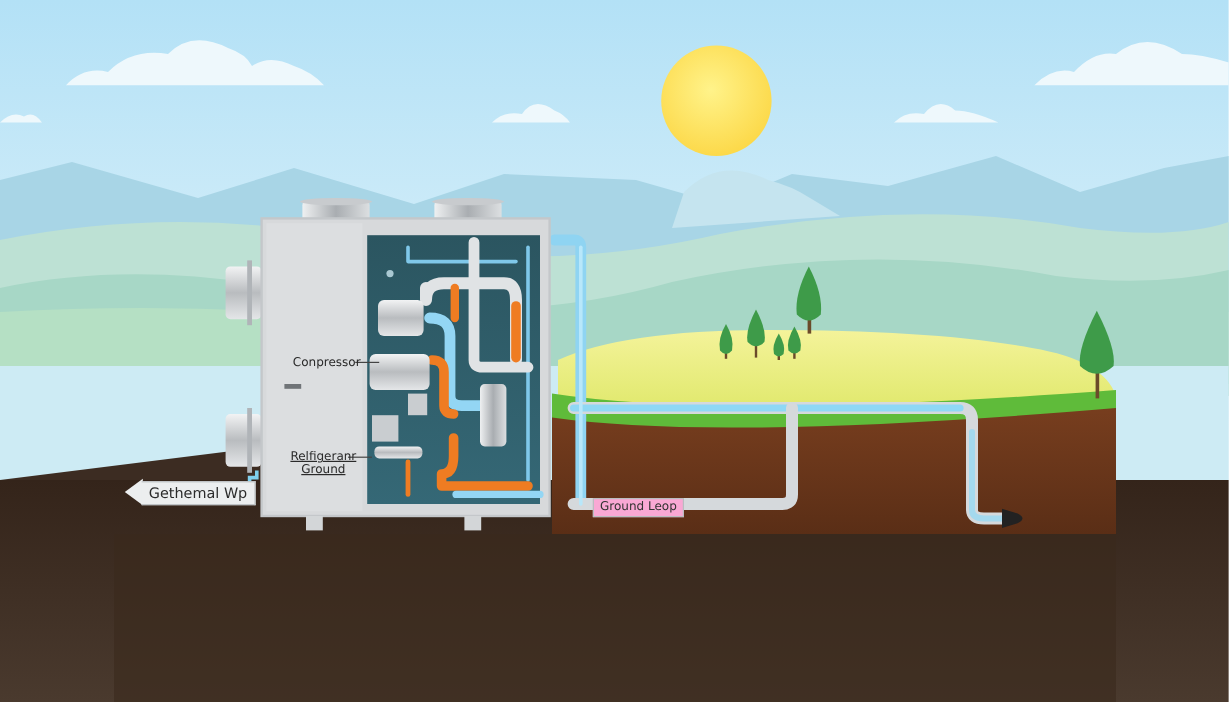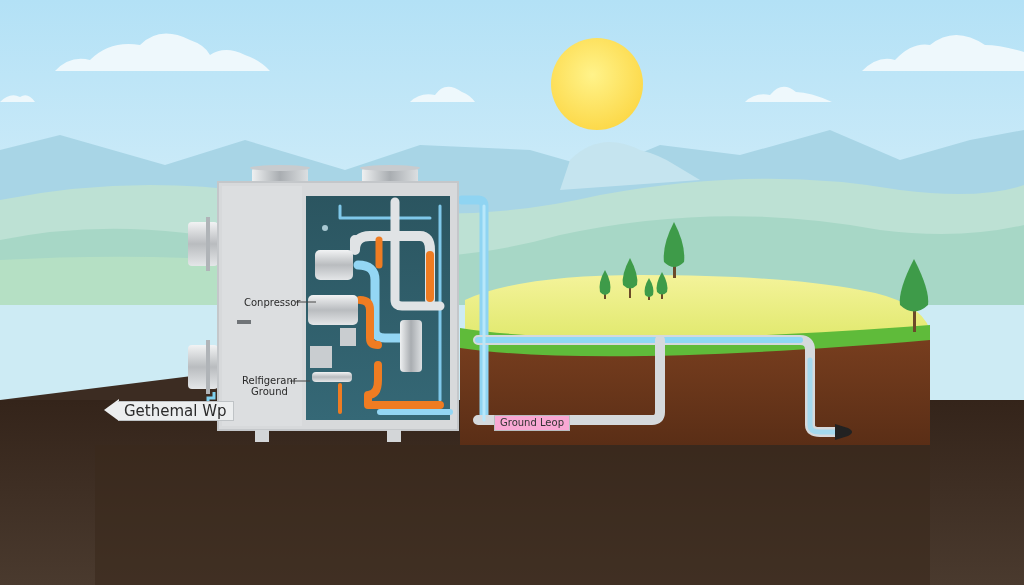--- a/index.html
+++ b/index.html
@@ -1,22 +1,22 @@
 <!DOCTYPE html>
 <html><head>
 <meta charset="utf-8">
 <style>
   html,body{margin:0;padding:0;}
   body{width:1024px;height:585px;overflow:hidden;position:relative;font-family:"DejaVu Sans","Liberation Sans",sans-serif;}
   #scene{position:absolute;left:0;top:0;width:1024px;height:585px;}
   .label{position:absolute;font-size:10px;color:#2a2a2a;line-height:11px;white-space:nowrap;}
-  .label.two{text-align:center;}
+  .label.two{text-align:center;text-decoration:underline;}
   .tag{position:absolute;background:#f9a8d4;border:1px solid #b9bdc0;font-size:10px;color:#333;padding:1px 5px;line-height:12px;}
   .arrow-tag{position:absolute;left:104px;top:401px;height:18px;}
-  .arrow-tag .body{position:absolute;left:14px;top:0;height:18px;background:#eceeef;border:1px solid #bfc3c6;border-left:none;padding:0 6px;font-size:15px;line-height:18px;color:#2b2b2b;white-space:nowrap;}
+  .arrow-tag .body{position:absolute;left:14px;top:0;height:18px;background:#eceeef;border:1px solid #bfc3c6;border-left:none;padding:0 6px;font-size:12px;line-height:18px;color:#2b2b2b;white-space:nowrap;}
   .arrow-tag .head{position:absolute;left:0;top:-2px;width:0;height:0;border-top:11px solid transparent;border-bottom:11px solid transparent;border-right:15px solid #eceeef;}
 </style>
 </head>
 <body>
 
 <svg id="scene" viewBox="0 0 1024 585" xmlns="http://www.w3.org/2000/svg">
   <defs>
     <linearGradient id="sky" x1="0" y1="0" x2="0" y2="1">
       <stop offset="0" stop-color="#b3e1f6"></stop>
       <stop offset="1" stop-color="#e9f6fb"></stop>

